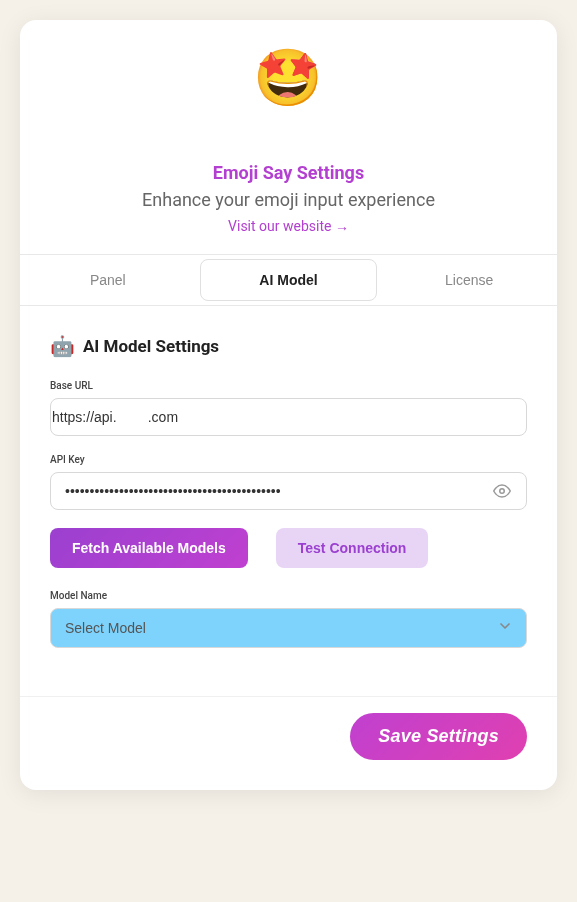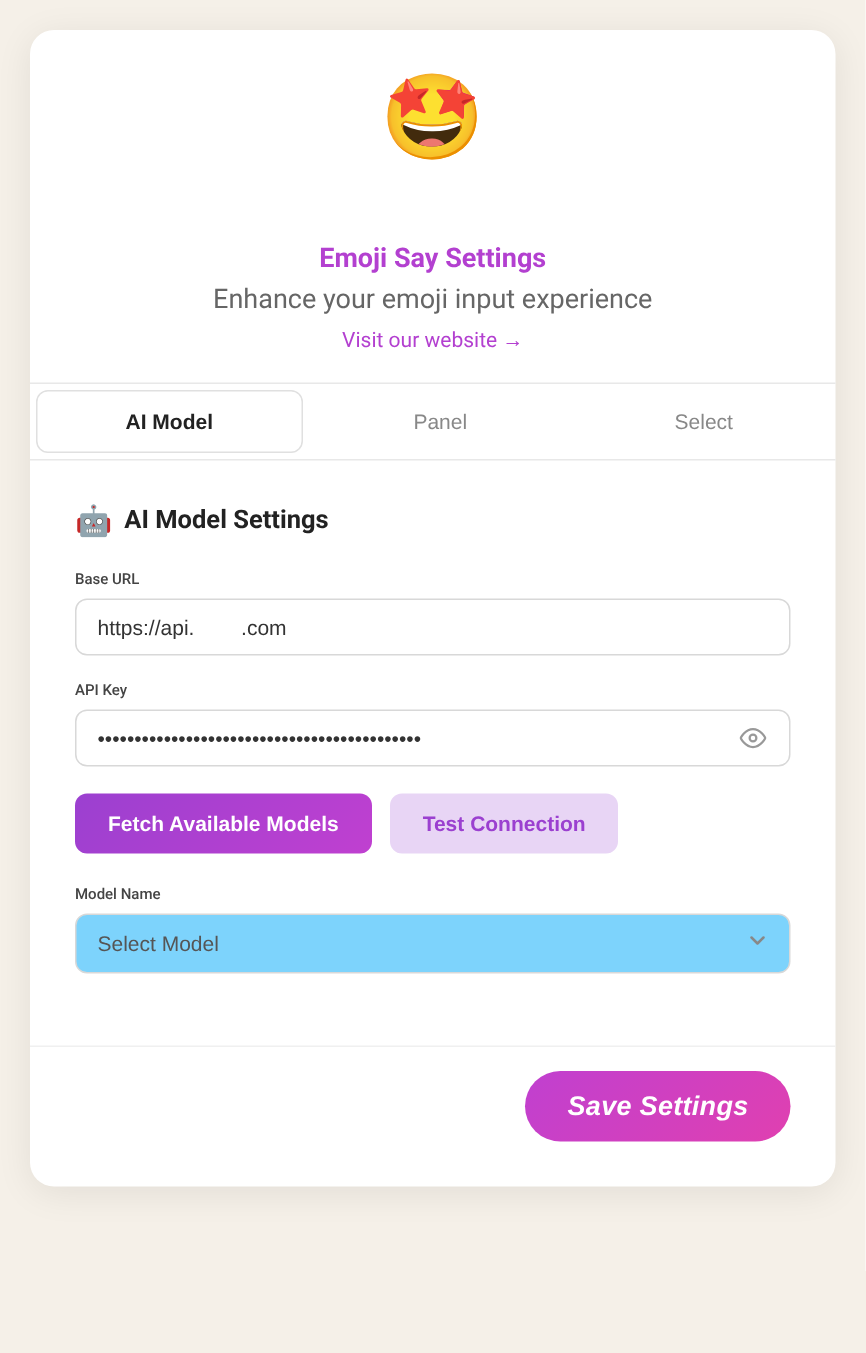--- a/index.html
+++ b/index.html
@@ -117,21 +117,21 @@
 
     .field-label {
       font-size: 10px;
       color: #444;
       margin-bottom: 7px;
       font-weight: 500;
     }
 
     .text-input {
       width: 100%;
-      padding: 10px 14px;
+      padding: 10px 1px;
       border: 1px solid #d8d8d8;
       border-radius: 8px;
       font-size: 14px;
       color: #333;
       outline: none;
       transition: border-color 0.2s;
     }
 
     .password-wrapper {
       position: relative;
@@ -162,21 +162,21 @@
       align-items: center;
     }
 
     .eye-btn svg {
       width: 18px;
       height: 18px;
     }
 
     .buttons-row {
       display: flex;
-      gap: 12px;
+      gap: 28px;
       margin-bottom: 22px;
     }
 
     .btn-primary {
       padding: 12px 22px;
       background: linear-gradient(135deg, #9b40d0, #c040d0);
       color: white;
       border: none;
       border-radius: 8px;
       font-size: 14px;
@@ -250,23 +250,23 @@
 
 <div class="card">
   <div class="header">
     <div class="emoji-icon">🤩</div>
     <div class="app-title">Emoji Say Settings</div>
     <div class="app-subtitle">Enhance your emoji input experience</div>
     <a class="visit-link" href="#">Visit our website →</a>
   </div>
 
   <div class="tabs">
+    <button class="tab">Panel</button>
     <button class="tab active">AI Model</button>
-    <button class="tab">Panel</button>
-    <button class="tab">Select</button>
+    <button class="tab">License</button>
   </div>
 
   <div class="content">
     <div class="section-header">
       <span class="section-icon">🤖</span>
       <span>AI Model Settings</span>
     </div>
 
     <div class="field-group">
       <div class="field-label">Base URL</div>

